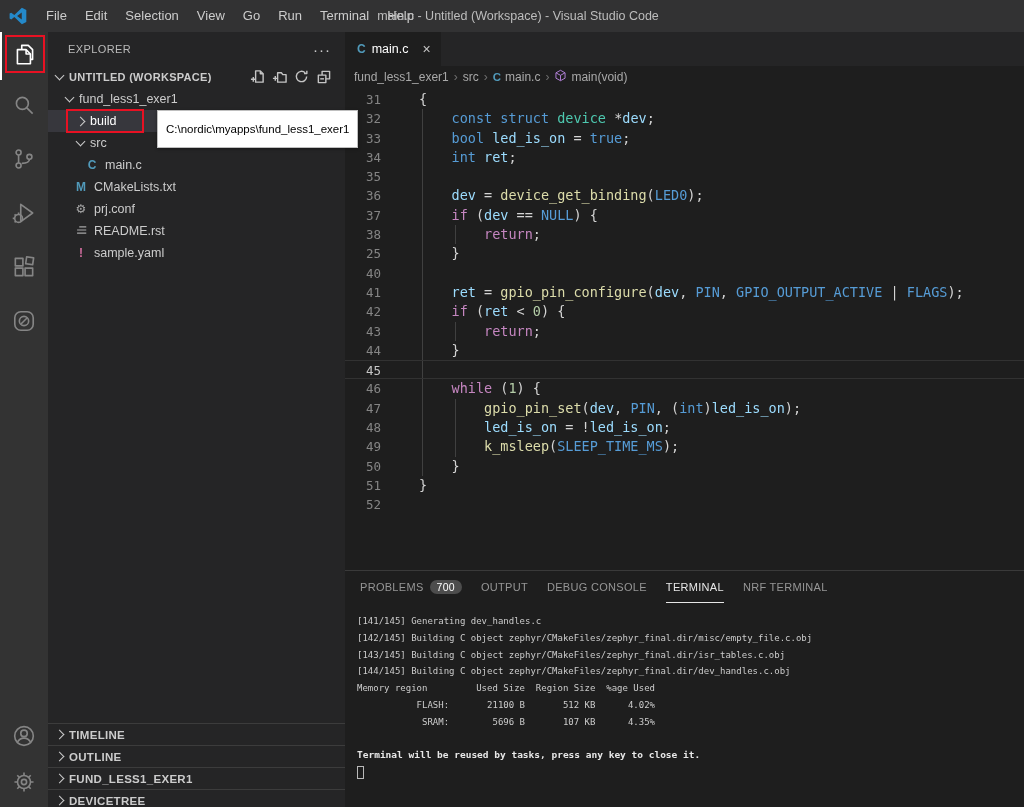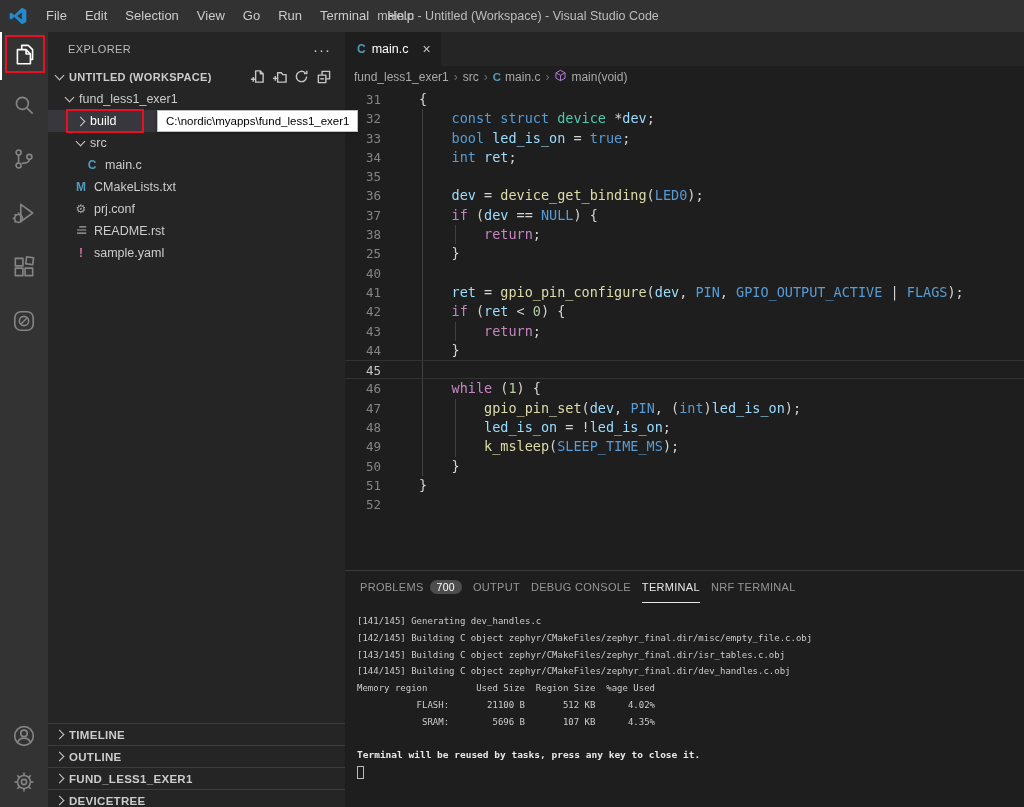--- a/index.html
+++ b/index.html
@@ -71,37 +71,37 @@
   .cline { position:relative; height:19.3px; line-height:19.3px; white-space:pre; color:#d4d4d4; }
   .cline .ln { position:absolute; left:0; width:36px; text-align:right; color:#858585; font-size:12.5px; }
   .cline .ctext { position:absolute; left:74px; }
   .cline.current { border-top:1px solid rgba(255,255,255,.09); border-bottom:1px solid rgba(255,255,255,.09); }
   .cline.current .ln { color:#c6c6c6; }
   .iguide { position:absolute; top:0; bottom:0; width:1px; background:#404040; }
 
   
   .panel { position:absolute; left:0; top:538px; width:679px; height:237px; background:#1e1e1e;
     border-top:1px solid #3a3a3a; }
-  .panel-tabs { height:32px; display:flex; align-items:center; padding-left:15px; gap:11px;
+  .panel-tabs { height:32px; display:flex; align-items:center; padding-left:15px; gap:19px;
     font-size:11px; letter-spacing:.3px; color:#969696; }
   .ptab { display:flex; align-items:center; height:32px; gap:6px; }
   .ptab.active { color:#e7e7e7; border-bottom:1px solid #e7e7e7; }
   .pbadge { background:#4d4d4d; color:#ffffff; border-radius:9px; padding:1px 7px; font-size:10.5px; }
   .terminal { padding:10px 0 0 12px; font-family:"DejaVu Sans Mono","Liberation Mono",monospace;
     font-size:9px; color:#cccccc; }
   .tline { height:16.8px; line-height:16.8px; white-space:pre; }
   .tline.bold { font-weight:bold; color:#e8e8e8; font-size:9.5px; }
   .term-cursor { display:inline-block; width:7px; height:13px; border:1px solid #b9b9b9;
     vertical-align:middle; }
 
   
   .red-box { position:absolute; border:2px solid #e81123; pointer-events:none; z-index:40; }
   #red-box-explorer { left:5px; top:35px; width:40px; height:38px; }
   #red-box-build { left:66px; top:109px; width:78px; height:24px; }
-  .tooltip { position:absolute; left:157px; top:110px; height:22px; z-index:50;
+  .tooltip { position:absolute; left:157px; top:110px; height:38px; z-index:50;
     background:#ffffff; color:#000000; border:1px solid #bfbfbf; font-size:11.5px;
     display:flex; align-items:center; padding:0 8px; box-shadow:0 1px 3px rgba(0,0,0,.4); }
 </style>
 </head>
 <body>
 
 <div id="app">
 
   <div class="titlebar">
     <svg class="vscode-logo" viewBox="0 0 24 24">

